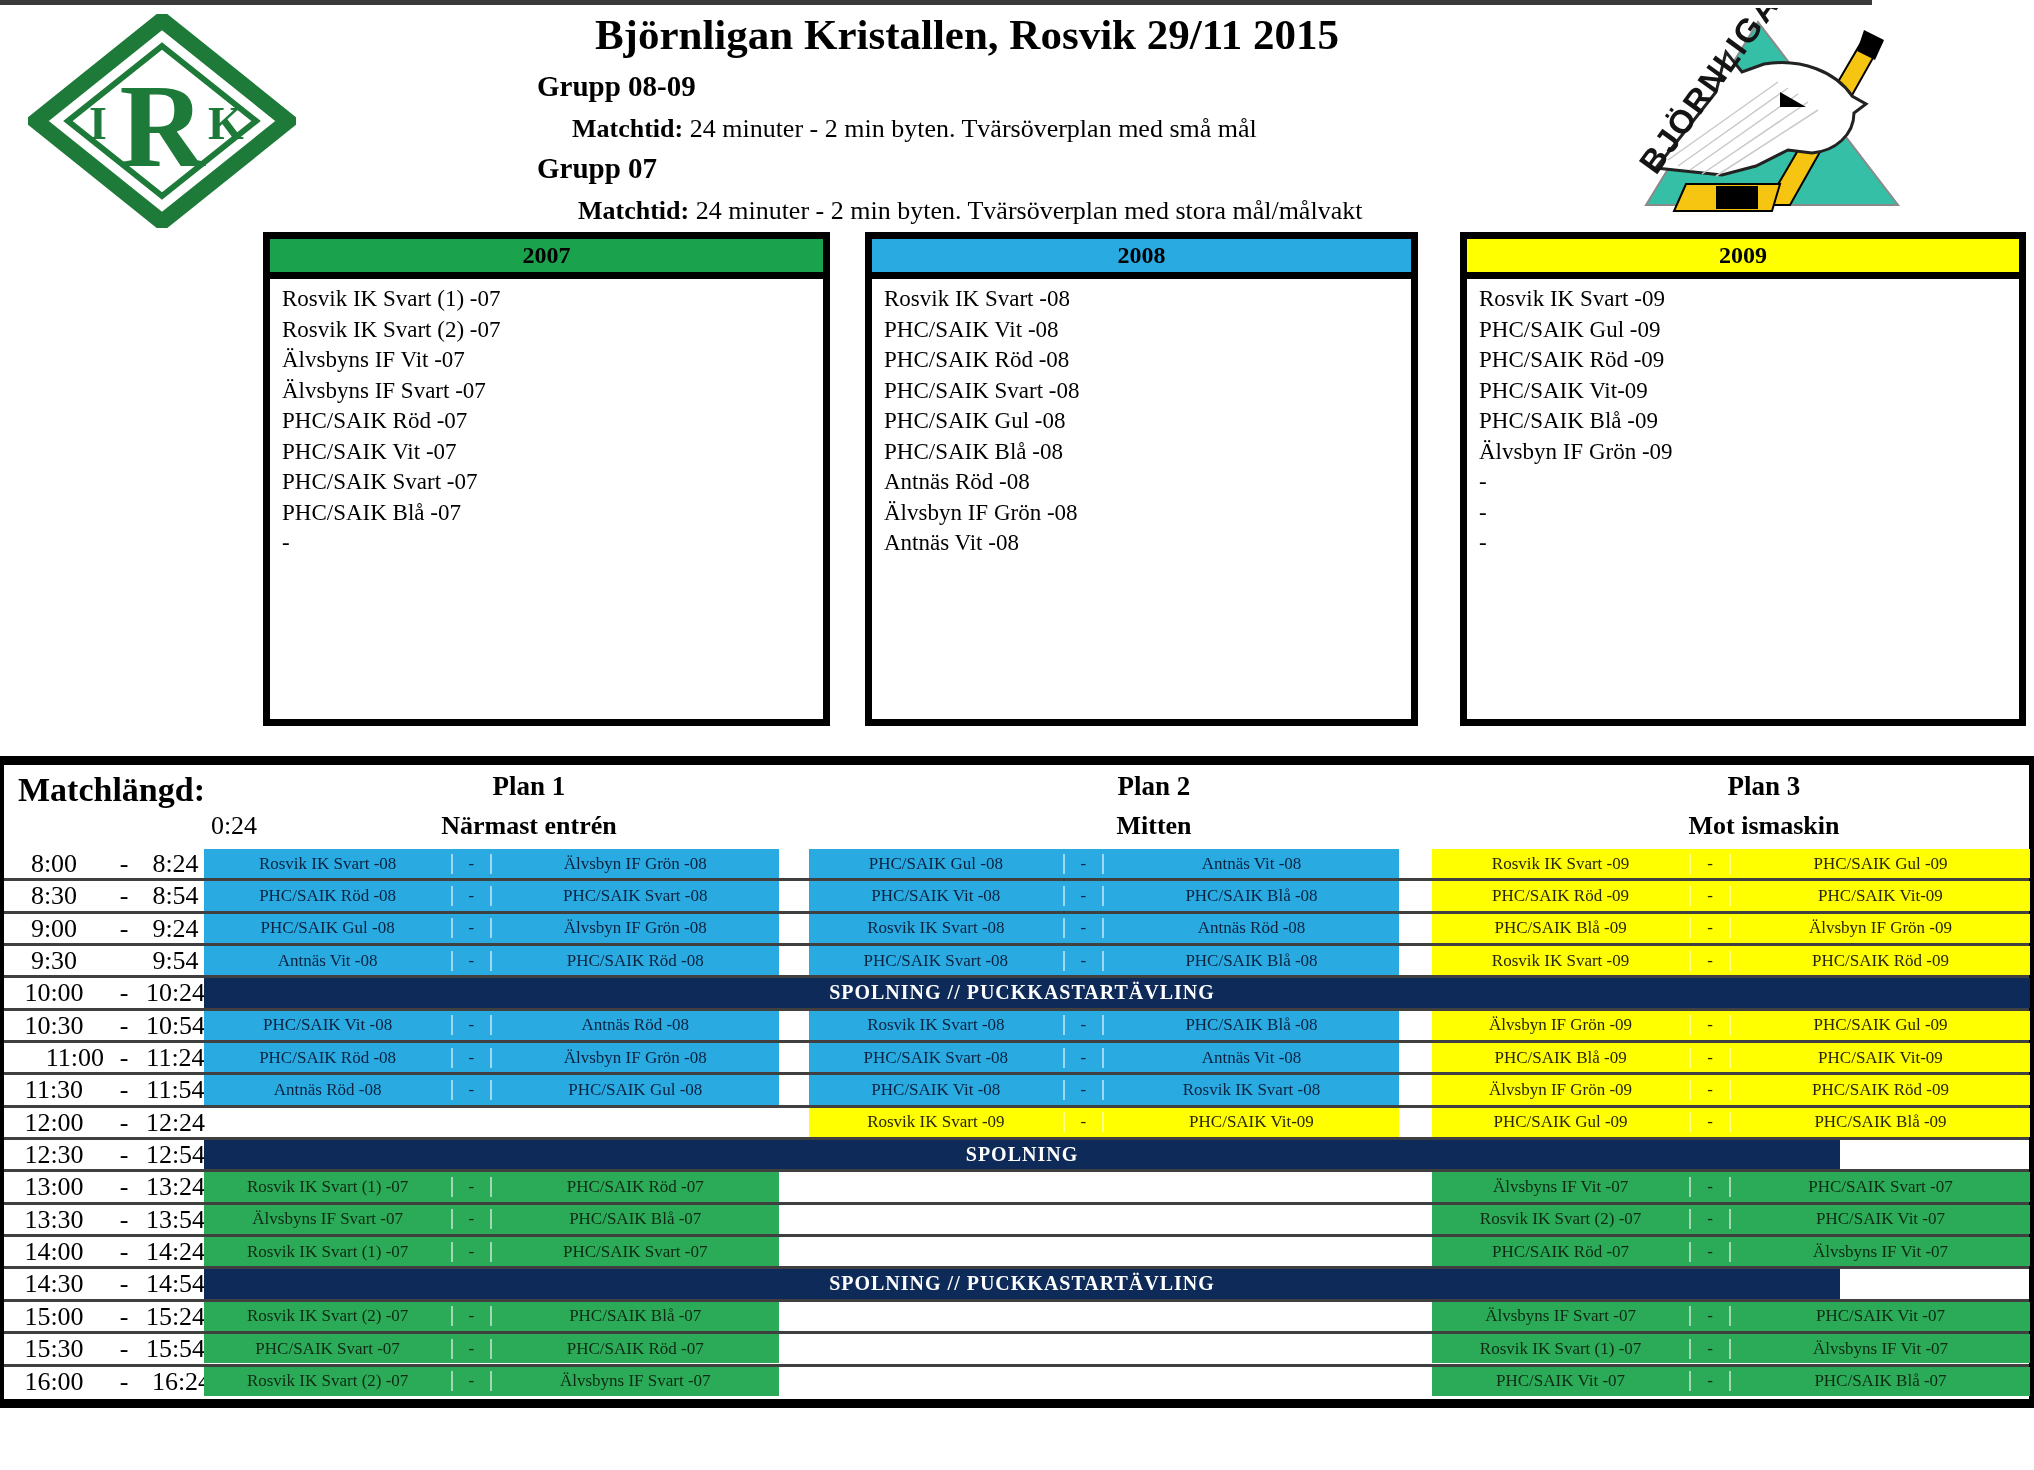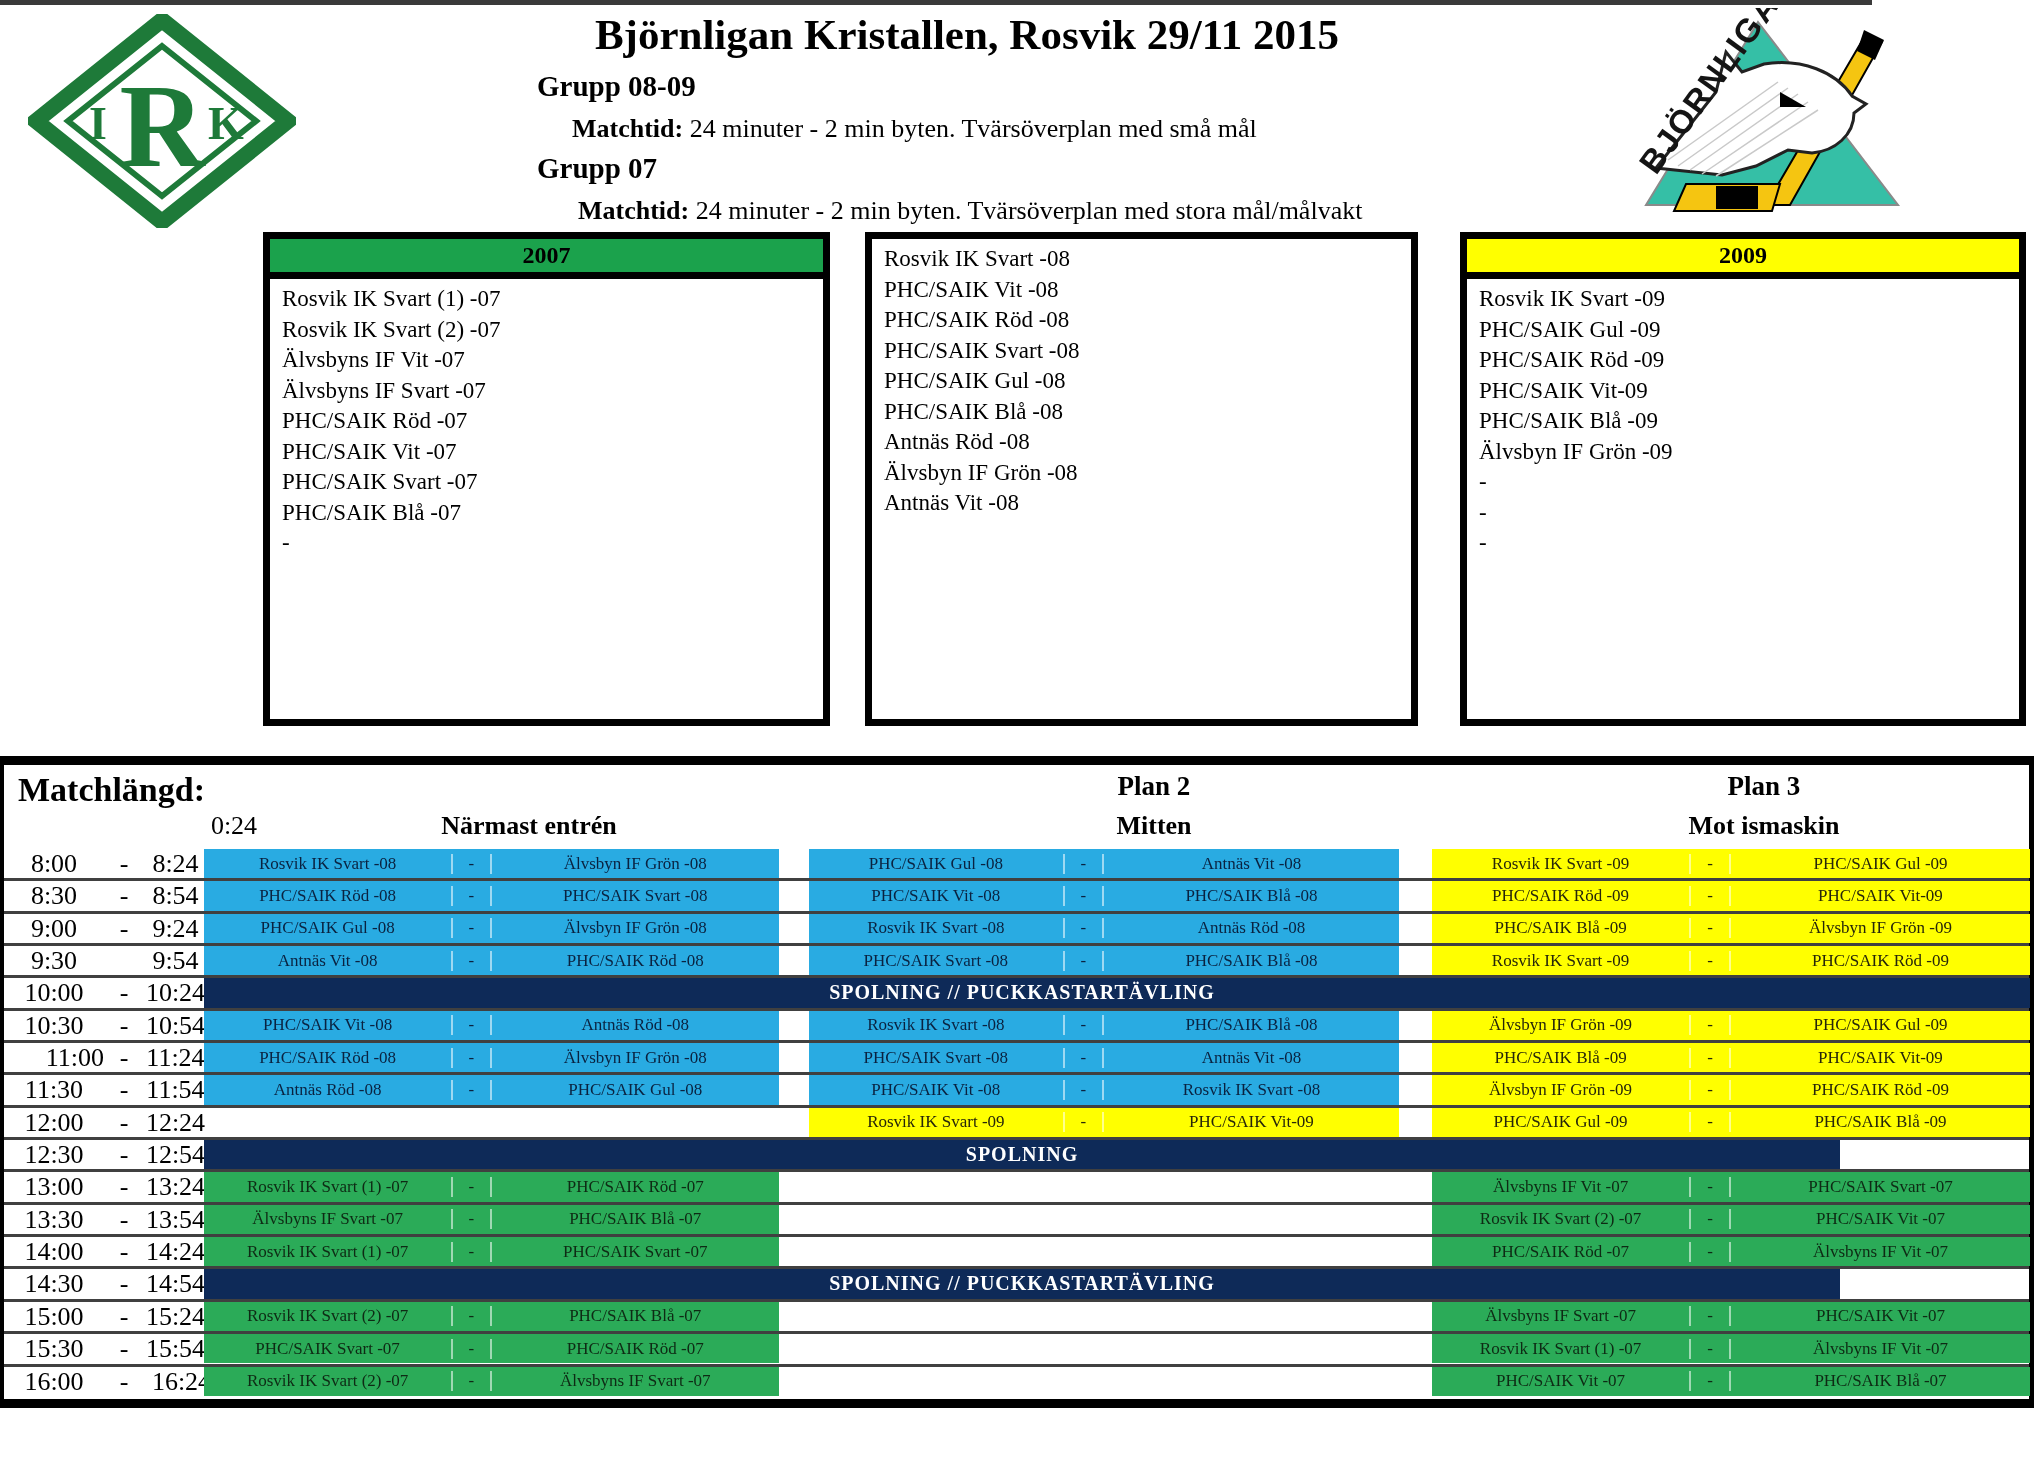--- a/index.html
+++ b/index.html
@@ -104,20 +104,21 @@
         <div class="team">Älvsbyns IF Vit -07</div>
         <div class="team">Älvsbyns IF Svart -07</div>
         <div class="team">PHC/SAIK Röd -07</div>
         <div class="team">PHC/SAIK Vit -07</div>
         <div class="team">PHC/SAIK Svart -07</div>
         <div class="team">PHC/SAIK Blå -07</div>
         <div class="team">-</div>
       </div>
   </div>
   <div class="box b1">
+    <div class="box-header" style="background: rgb(41, 171, 226);">2008</div>
     <div class="box-teams">
         <div class="team">Rosvik IK Svart -08</div>
         <div class="team">PHC/SAIK Vit -08</div>
         <div class="team">PHC/SAIK Röd -08</div>
         <div class="team">PHC/SAIK Svart -08</div>
         <div class="team">PHC/SAIK Gul -08</div>
         <div class="team">PHC/SAIK Blå -08</div>
         <div class="team">Antnäs Röd -08</div>
         <div class="team">Älvsbyn IF Grön -08</div>
         <div class="team">Antnäs Vit -08</div>
@@ -135,20 +136,21 @@
         <div class="team">-</div>
         <div class="team">-</div>
         <div class="team">-</div>
       </div>
   </div>
 
   <div class="schedule">
     <div class="sched-head">
       <div class="ml-label">Matchlängd:</div>
       <div class="ml-value">0:24</div>
+      <div class="plan-h ph0">Plan 1</div>
       <div class="plan-s ph0">Närmast entrén</div>
       <div class="plan-h ph1">Plan 2</div>
       <div class="plan-s ph1">Mitten</div>
       <div class="plan-h ph2">Plan 3</div>
       <div class="plan-s ph2">Mot ismaskin</div>
     </div>
     <div class="rows">
         <div class="srow">
           <div class="tcell" style="left: 0px; width: 100px;">8:00</div>
           <div class="tcell" style="left: 100px; width: 40px;">-</div>

